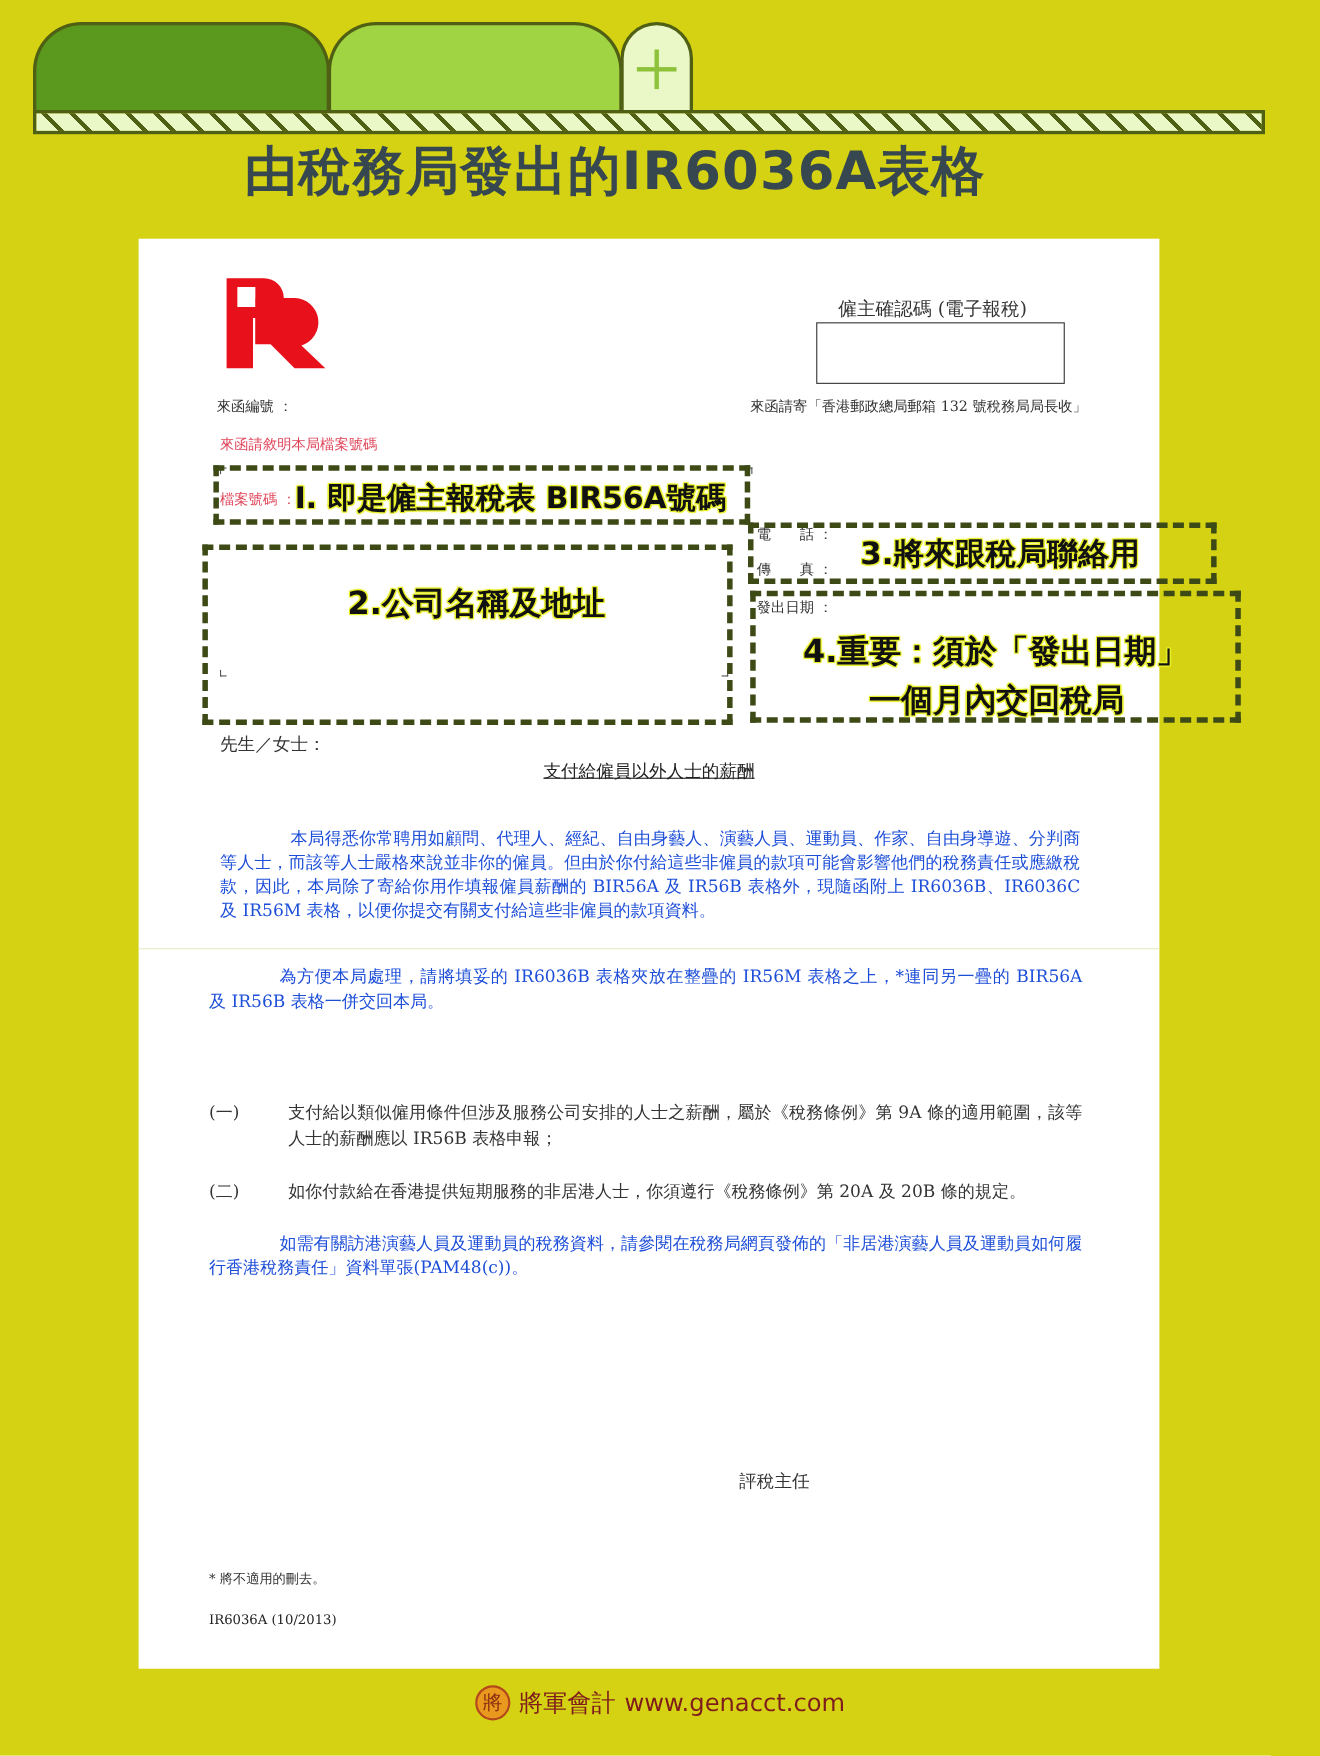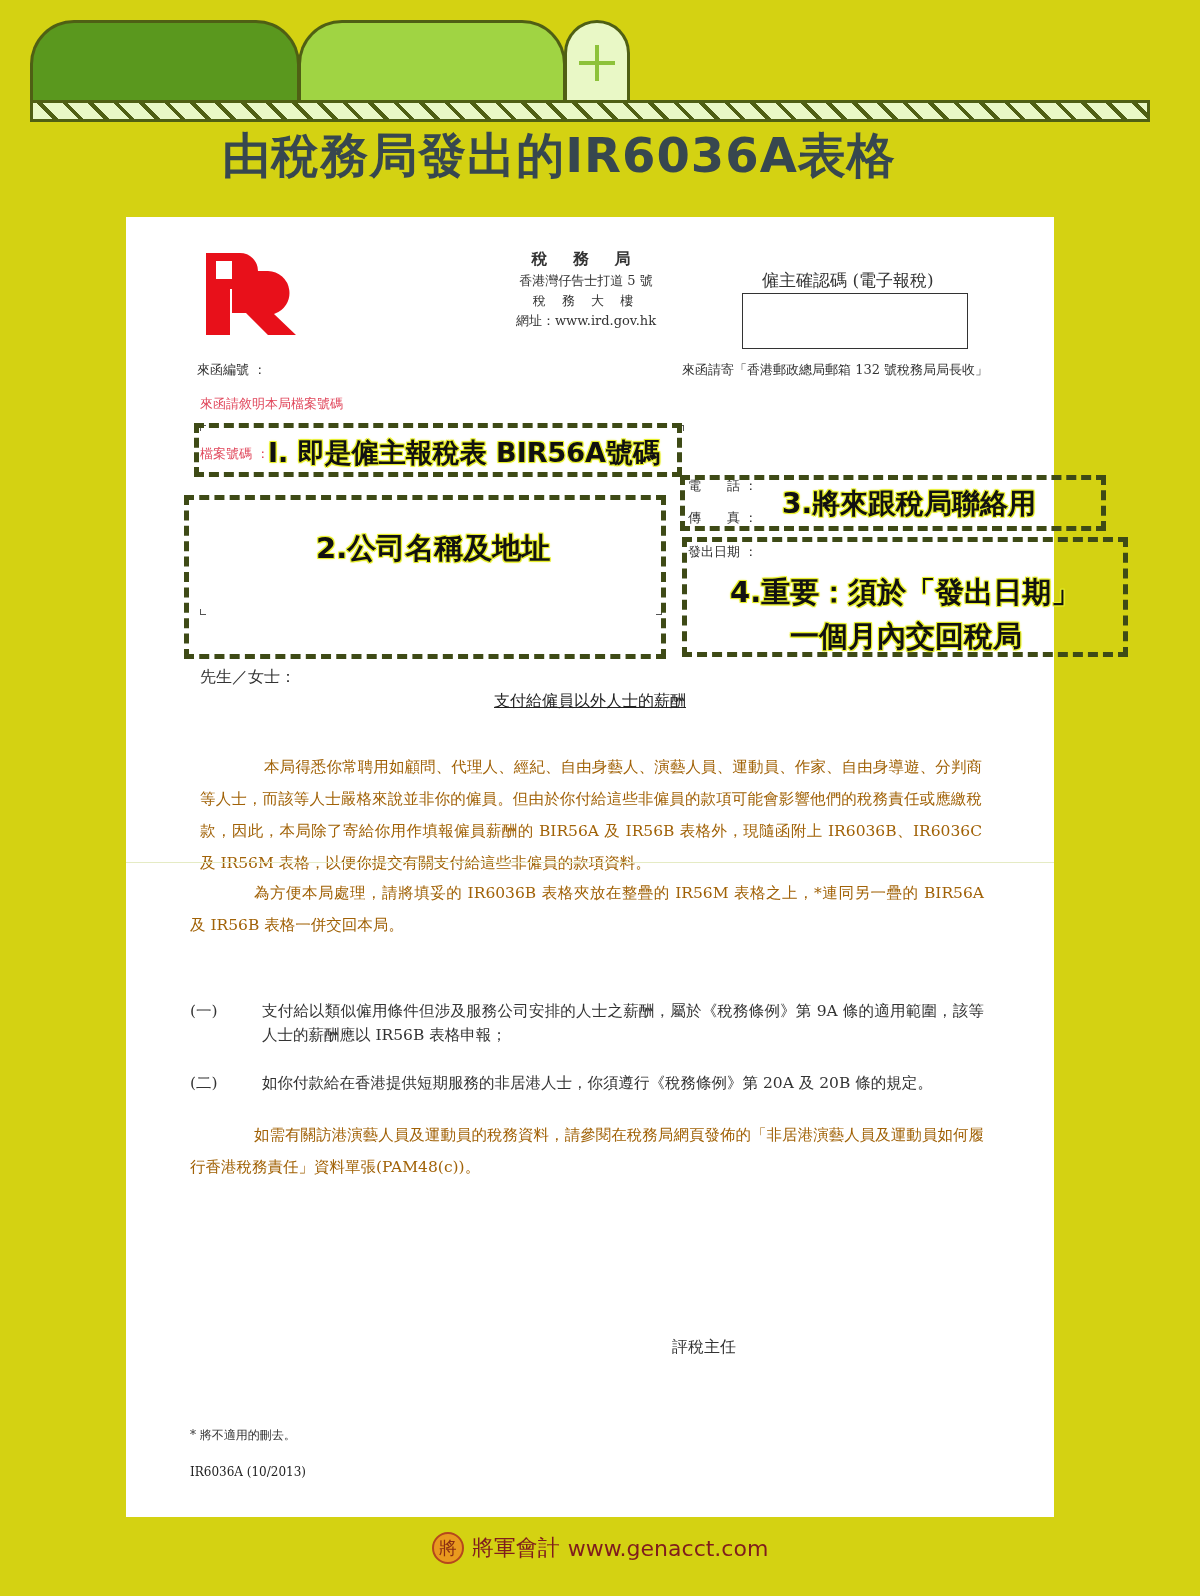--- a/index.html
+++ b/index.html
@@ -97,21 +97,21 @@
   .ct-3 { left: 656px; top: 268px; font-size: 28px; }
   .ct-4a { left: 604px; top: 356px; font-size: 29px; }
   .ct-4b { left: 664px; top: 400px; font-size: 29px; }
 
   .salutation { position: absolute; left: 74px; top: 450px; font-size: 16px; color: #333; }
   .subject {
     position: absolute; left: 0; top: 474px; width: 928px; text-align: center;
     font-size: 16px; color: #222; text-decoration: underline;
   }
   .para {
-    position: absolute; font-size: 15.5px; line-height: 32px; color: #a16207;
+    position: absolute; font-size: 15.5px; line-height: 22px; color: #1d4ed8;
     text-align: justify;
   }
   .indent { text-indent: 64px; }
   .p1 { left: 74px; top: 534px; width: 782px; }
   .divider { position: absolute; left: 0; top: 645px; width: 928px; height: 1px; background: #e5ebc4; }
   .p2 { left: 64px; top: 660px; width: 794px; }
   .p3 { left: 64px; top: 733px; width: 794px; }
   .item { position: absolute; left: 64px; width: 794px; font-size: 15.5px; line-height: 24px; color: #333; }
   .item-num { position: absolute; left: 0; top: 0; }
   .item-body { position: absolute; left: 72px; width: 722px; text-align: justify; }
@@ -155,26 +155,20 @@
 
 <div class="paper">
 
   <svg class="logo" viewBox="0 0 96 86">
     <path fill="#e8101a" d="M4 4 h34 a18 18 0 0 1 0 36 h-34 z M14 12 v18 h16 v-18 z"></path>
     <path fill="#e8101a" d="M4 40 h24 v46 h-24 z"></path>
     <path fill="#e8101a" d="M30 22 h36 a22 22 0 0 1 6 43 l22 21 h-28 l-22 -22 h-14 z"></path>
     <rect x="14" y="12" width="16" height="18" fill="#fff"></rect>
   </svg>
 
-  <div class="dept-block">
-    <div class="dept-name">稅 務 局</div>
-    <div>香港灣仔告士打道 5 號</div>
-    <div class="dept-bldg">稅 務 大 樓</div>
-    <div>網址：www.ird.gov.hk</div>
-  </div>
 
   <div class="confirm-label">僱主確認碼 (電子報稅)</div>
   <div class="confirm-box"></div>
 
   <div class="small ref-label">來函編號 ：</div>
   <div class="small mail-label">來函請寄「香港郵政總局郵箱 132 號稅務局局長收」</div>
   <div class="small red file-note">來函請敘明本局檔案號碼</div>
   <div class="small red file-label">檔案號碼 ：</div>
   <div class="small tel-label">電　　話 ：</div>
   <div class="small fax-label">傳　　真 ：</div>

